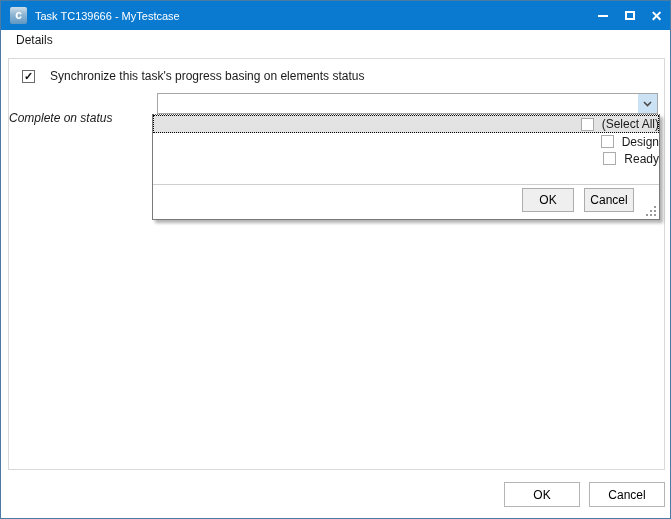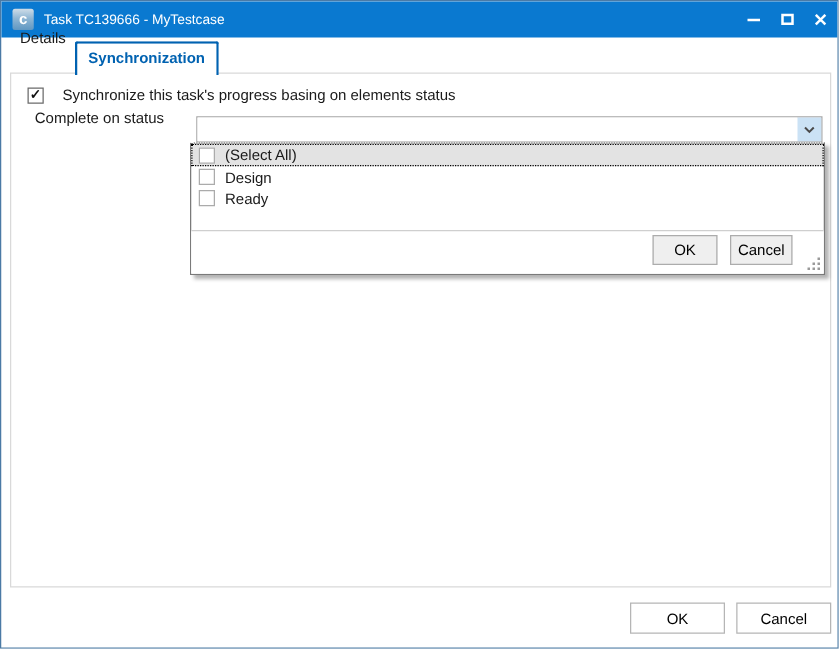--- a/index.html
+++ b/index.html
@@ -30,42 +30,42 @@
   }
   .min-glyph { width:10px; height:2px; background:#ffffff; }
   .max-glyph { width:10px; height:9px; border:2px solid #ffffff; background:transparent; }
   .close-glyph { font-size:14px; font-weight:bold; line-height:1; }
 
   
   .tabstrip {
     position:absolute; left:8px; top:31px; height:27px;
     display:flex; align-items:flex-end; z-index:3; background:transparent;
   }
-  .tab { padding:5px 7px 22px; color:#1a1a1a; white-space:nowrap; }
+  .tab { padding:5px 7px 12px; color:#1a1a1a; white-space:nowrap; }
   .tab.active {
     border:2px solid #0062b1; border-bottom:none; border-radius:2px 2px 0 0;
     background:#ffffff; color:#0062b1; font-weight:bold;
     padding:4px 9px 7px; margin-bottom:-1px;
   }
 
   
   .tab-panel {
     position:absolute; left:7px; top:57px; width:657px; height:412px;
     background:#ffffff; border:1px solid #d9d9d9; z-index:1;
   }
 
   .sync-row { position:absolute; left:13px; top:10px; display:flex; align-items:center; }
   .checkbox {
     width:13px; height:13px; border:1px solid #6b6b6b; background:#ffffff;
     font-size:11px; line-height:11px; text-align:center; color:#111111; font-weight:bold;
   }
   .sync-label { margin-left:15px; }
 
   .field-label {
-    position:absolute; left:0; top:28px; width:141px; text-align:center; line-height:14px;
+    position:absolute; left:0; top:52px; width:141px; text-align:left; line-height:14px;font-style:italic;
   }
 
   
   .combo {
     position:absolute; left:148px; top:34px; width:501px; height:21px;
     border:1px solid #a6a6a6; background:#ffffff; display:flex;
   }
   .combo-input {
     flex:1; border:none; outline:none; background:#ffffff;
     font-family:"Liberation Sans", sans-serif; font-size:12px; padding:0 4px;
@@ -75,21 +75,21 @@
     display:flex; align-items:center; justify-content:center;
   }
 
   
   .dropdown {
     position:absolute; left:143px; top:55px; width:508px; height:106px;
     background:#ffffff; border:1px solid #7a7a7a; border-top:1px dotted #555555;
     z-index:10; box-shadow:3px 3px 3px rgba(0,0,0,0.30);
   }
   .dd-list { position:absolute; left:0; top:0; right:0; height:70px; }
-  .dd-row { height:17px; display:flex; align-items:center; padding-left:6px; }
+  .dd-row { height:17px; display:flex; align-items:center; padding-left:6px;justify-content:flex-end; }
   .dd-row.focused {
     background:#e3e3e3; outline:1px dotted #000000; outline-offset:-1px; height:18px;
   }
   .dd-check {
     width:13px; height:13px; border:1px solid #ababab; background:#ffffff;
     font-size:10px; line-height:11px; text-align:center;
   }
   .dd-label { margin-left:8px; }
   .dd-footer {
     position:absolute; left:0; right:0; bottom:0; height:35px;
@@ -133,21 +133,20 @@
         <span class="max-glyph"></span>
       </div>
       <div class="win-btn">
         <span class="close-glyph">✕</span>
       </div>
     </div>
   </div>
 
   <div class="tabstrip">
     <div class="tab">Details</div>
-    <div class="tab active">Synchronization</div>
   </div>
 
   <div class="tab-panel">
 
     <div class="sync-row">
       <span class="checkbox">✓</span>
       <span class="sync-label">Synchronize this task's progress basing on elements status</span>
     </div>
 
     <div class="field-label">Complete on status</div>

